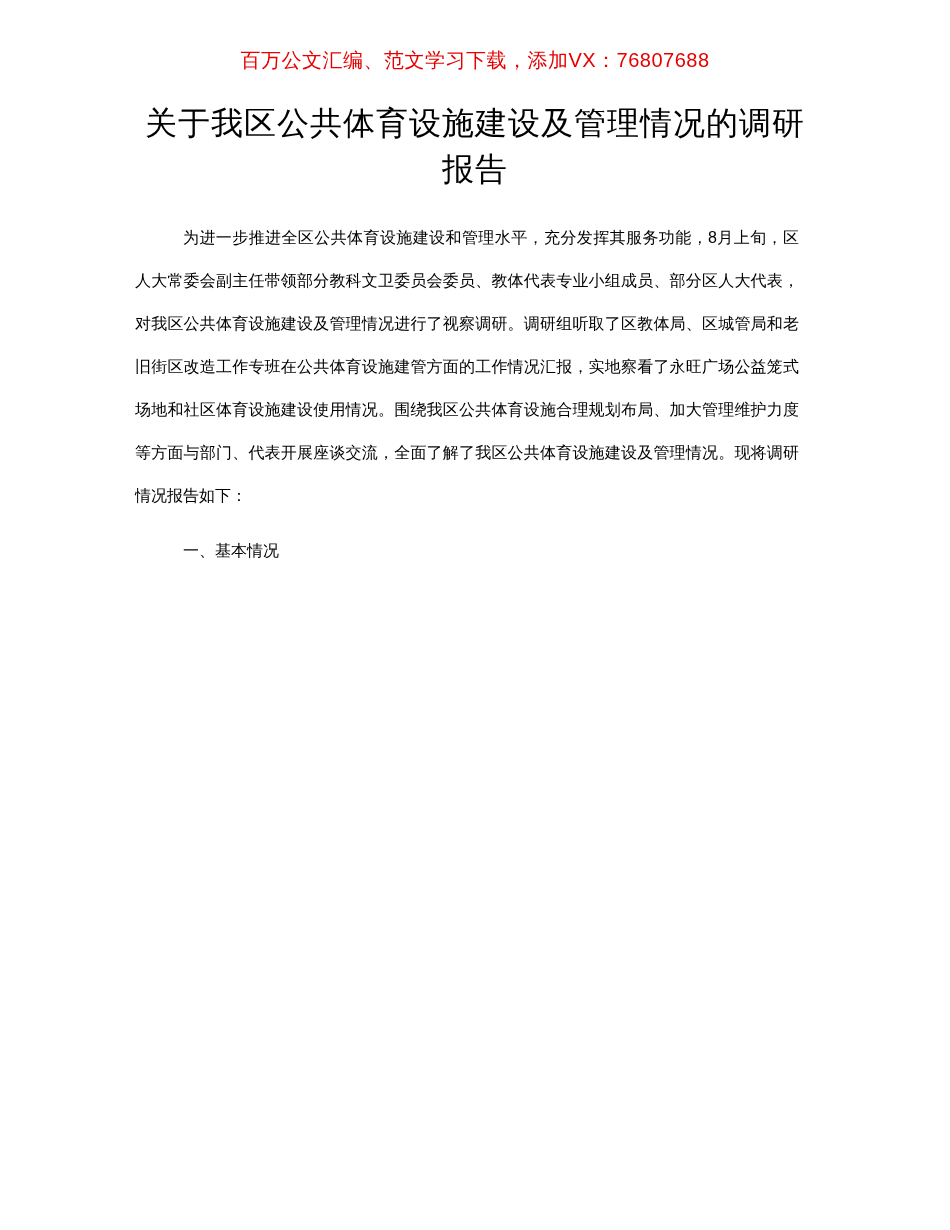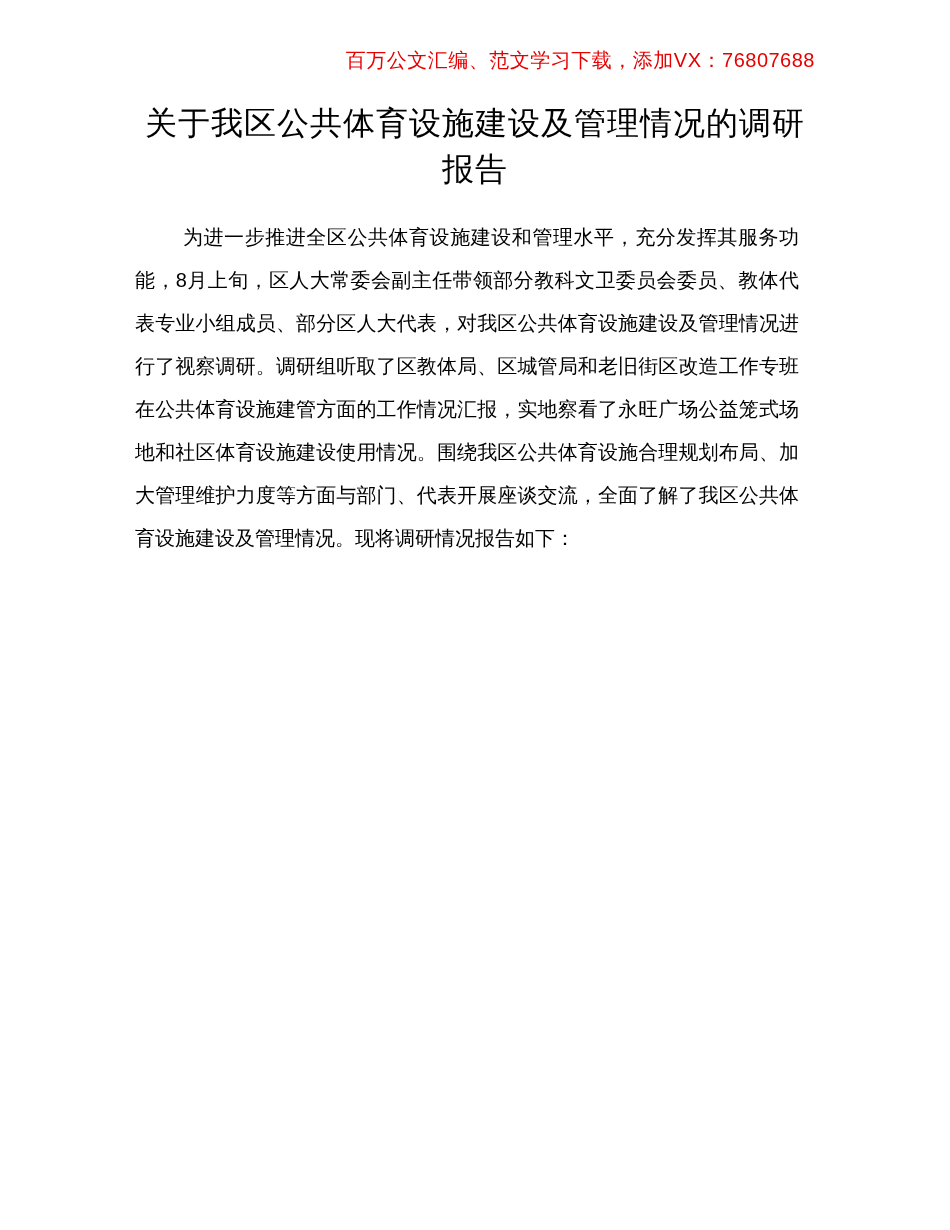--- a/index.html
+++ b/index.html
@@ -15,41 +15,41 @@
     color: #000000;
   }
   .page {
     box-sizing: border-box;
     width: 950px;
     height: 1230px;
     padding: 46px 135px 0 135px;
     background: #ffffff;
   }
   .promo-header {
-    text-align: right;
+    text-align: center;
     font-size: 20px;
     line-height: 28px;
     letter-spacing: 0.5px;
     white-space: nowrap;
   }
   .doc-title {
     margin: 26px 0 0 0;
     font-size: 32px;
     font-weight: 400;
     line-height: 46px;
     letter-spacing: 1px;
     text-align: center;
     color: #000000;
   }
   .doc-body {
     margin-top: 24px;
   }
   .doc-body p {
     margin: 0 16px 12px 0;
-    font-size: 20px;
+    font-size: 16px;
     line-height: 43px;
     text-align: justify;
     text-justify: inter-ideograph;
     text-indent: 48px;
     word-break: break-all;
     color: #000000;
   }
   .section-heading {
     font-weight: 400;
   }
@@ -60,17 +60,18 @@
 <div class="page">
 
   <div class="promo-header" style="color: rgb(230, 0, 0);">百万公文汇编、范文学习下载，添加VX：76807688</div>
 
   <h1 class="doc-title">关于我区公共体育设施建设及管理情况的调研报告</h1>
 
   <div class="doc-body">
 
     <p>为进一步推进全区公共体育设施建设和管理水平，充分发挥其服务功能，8月上旬，区人大常委会副主任带领部分教科文卫委员会委员、教体代表专业小组成员、部分区人大代表，对我区公共体育设施建设及管理情况进行了视察调研。调研组听取了区教体局、区城管局和老旧街区改造工作专班在公共体育设施建管方面的工作情况汇报，实地察看了永旺广场公益笼式场地和社区体育设施建设使用情况。围绕我区公共体育设施合理规划布局、加大管理维护力度等方面与部门、代表开展座谈交流，全面了解了我区公共体育设施建设及管理情况。现将调研情况报告如下：</p>
 
+    <p class="section-heading">一、基本情况</p>
 
 
 
   </div>
 </div>
 
 </body></html>

